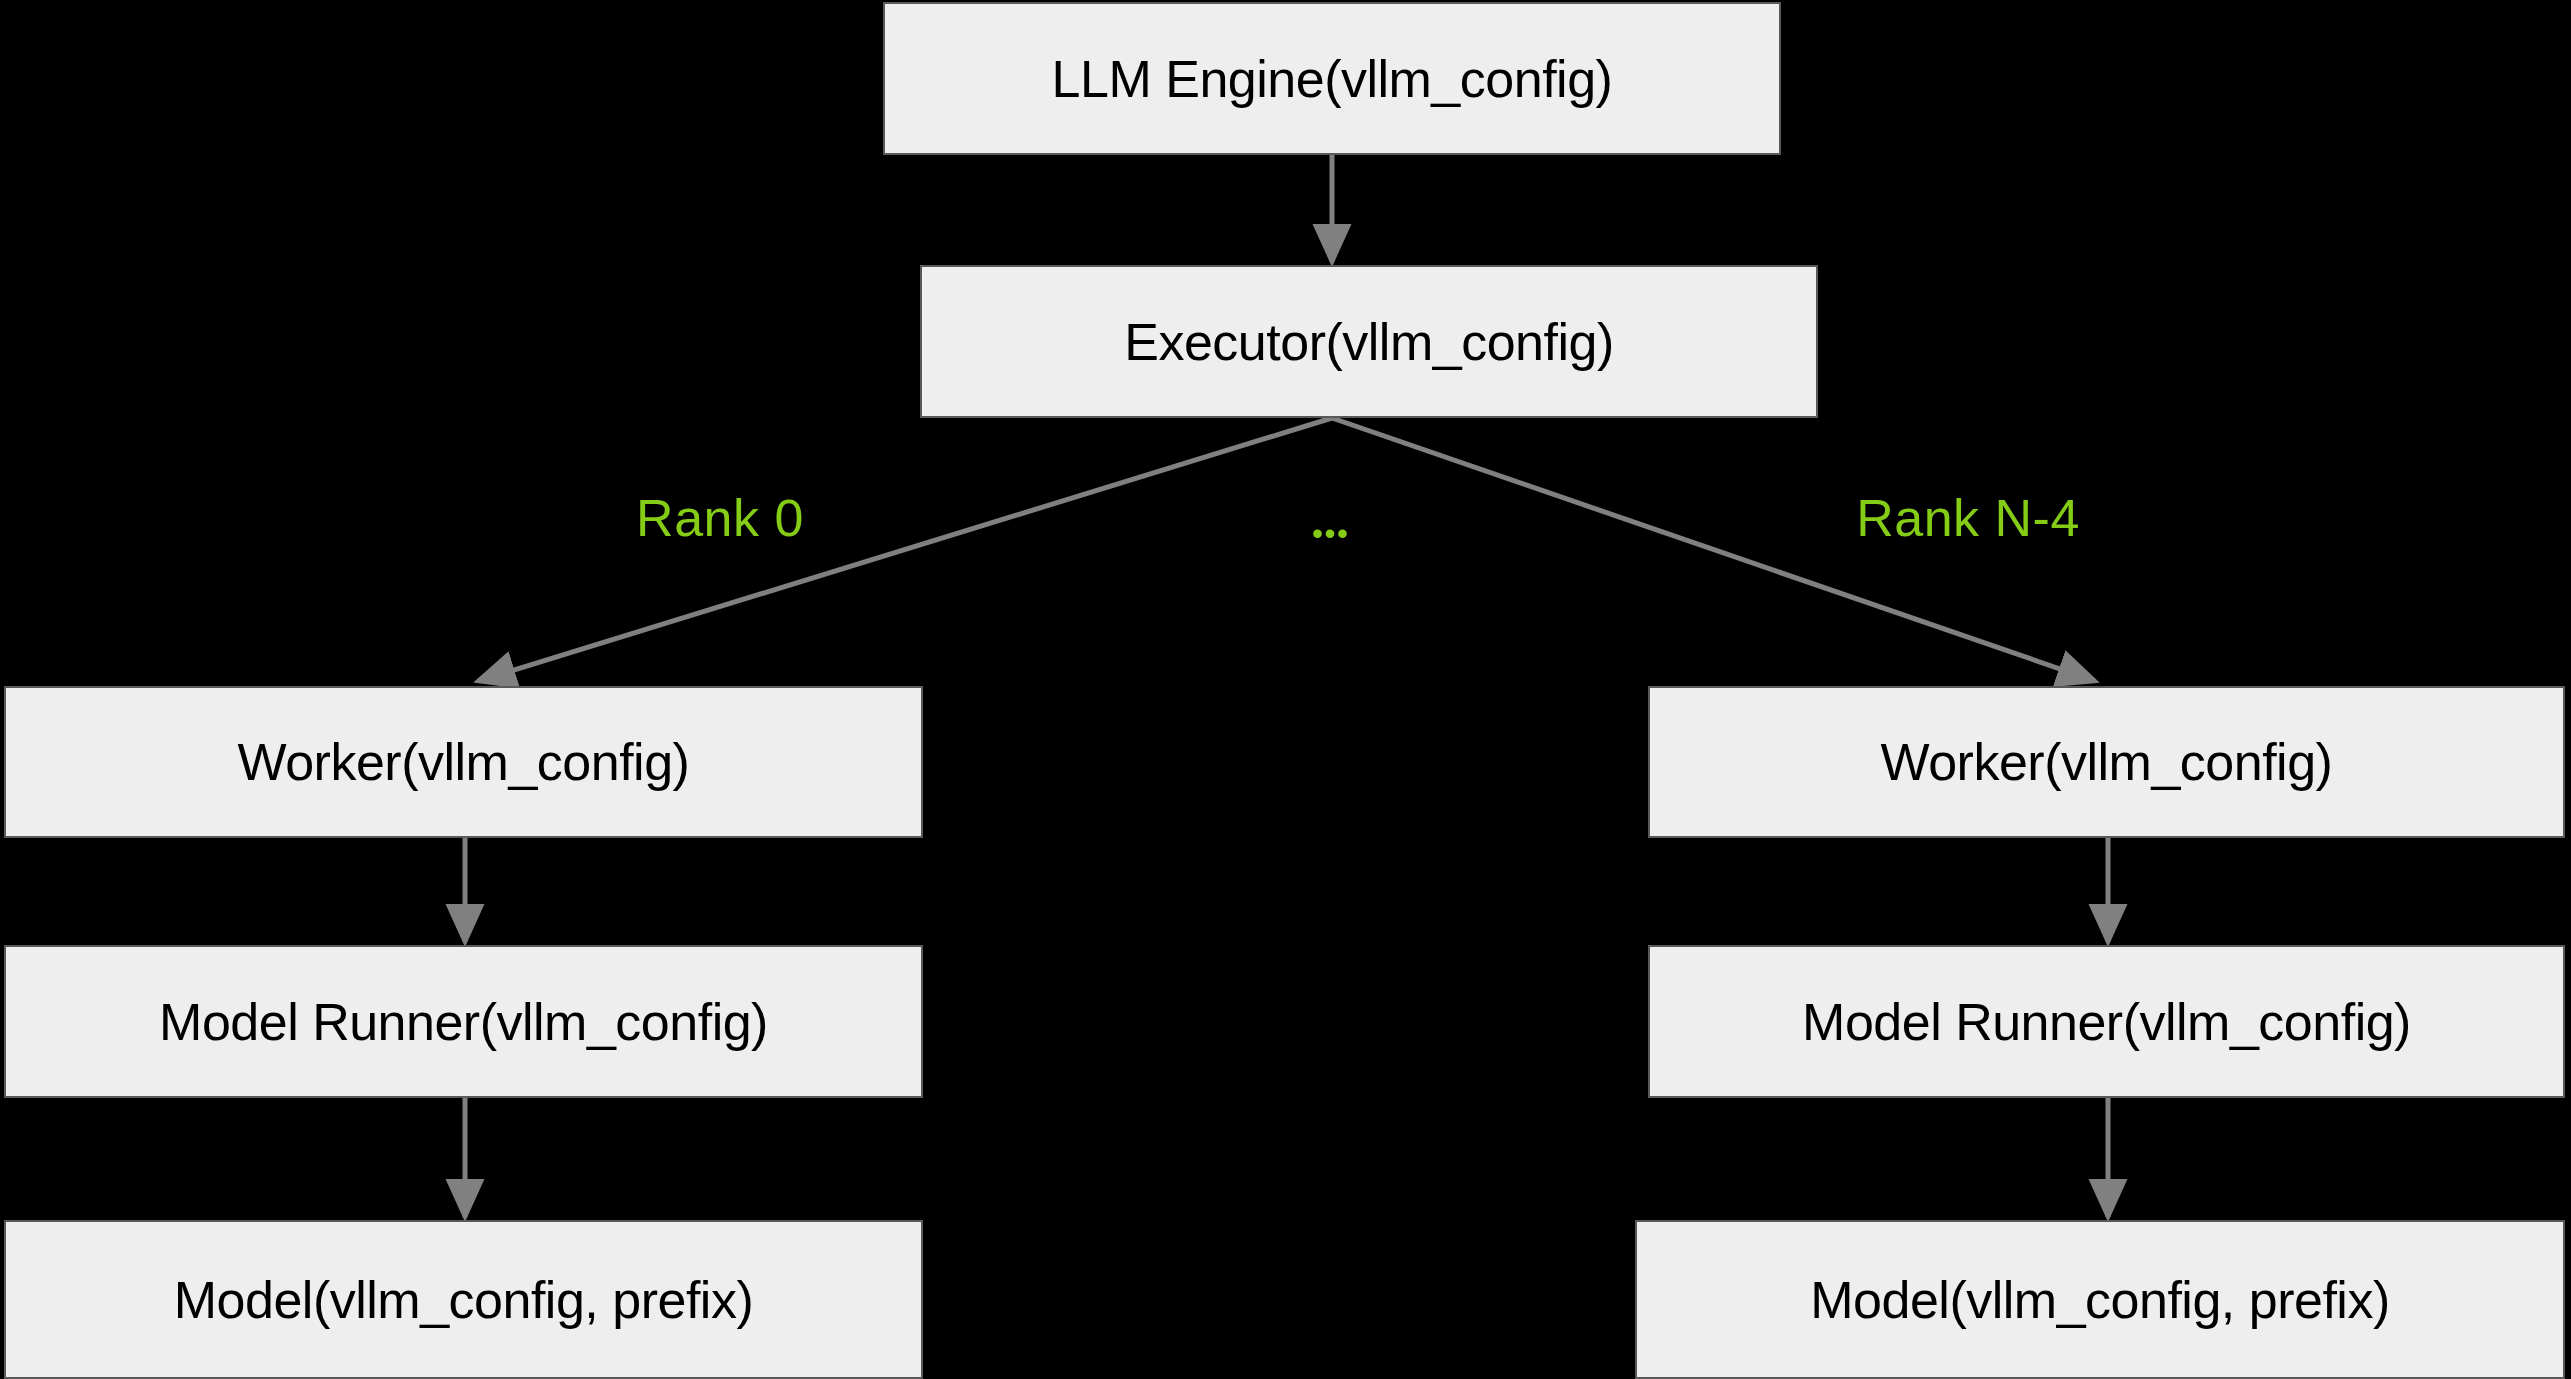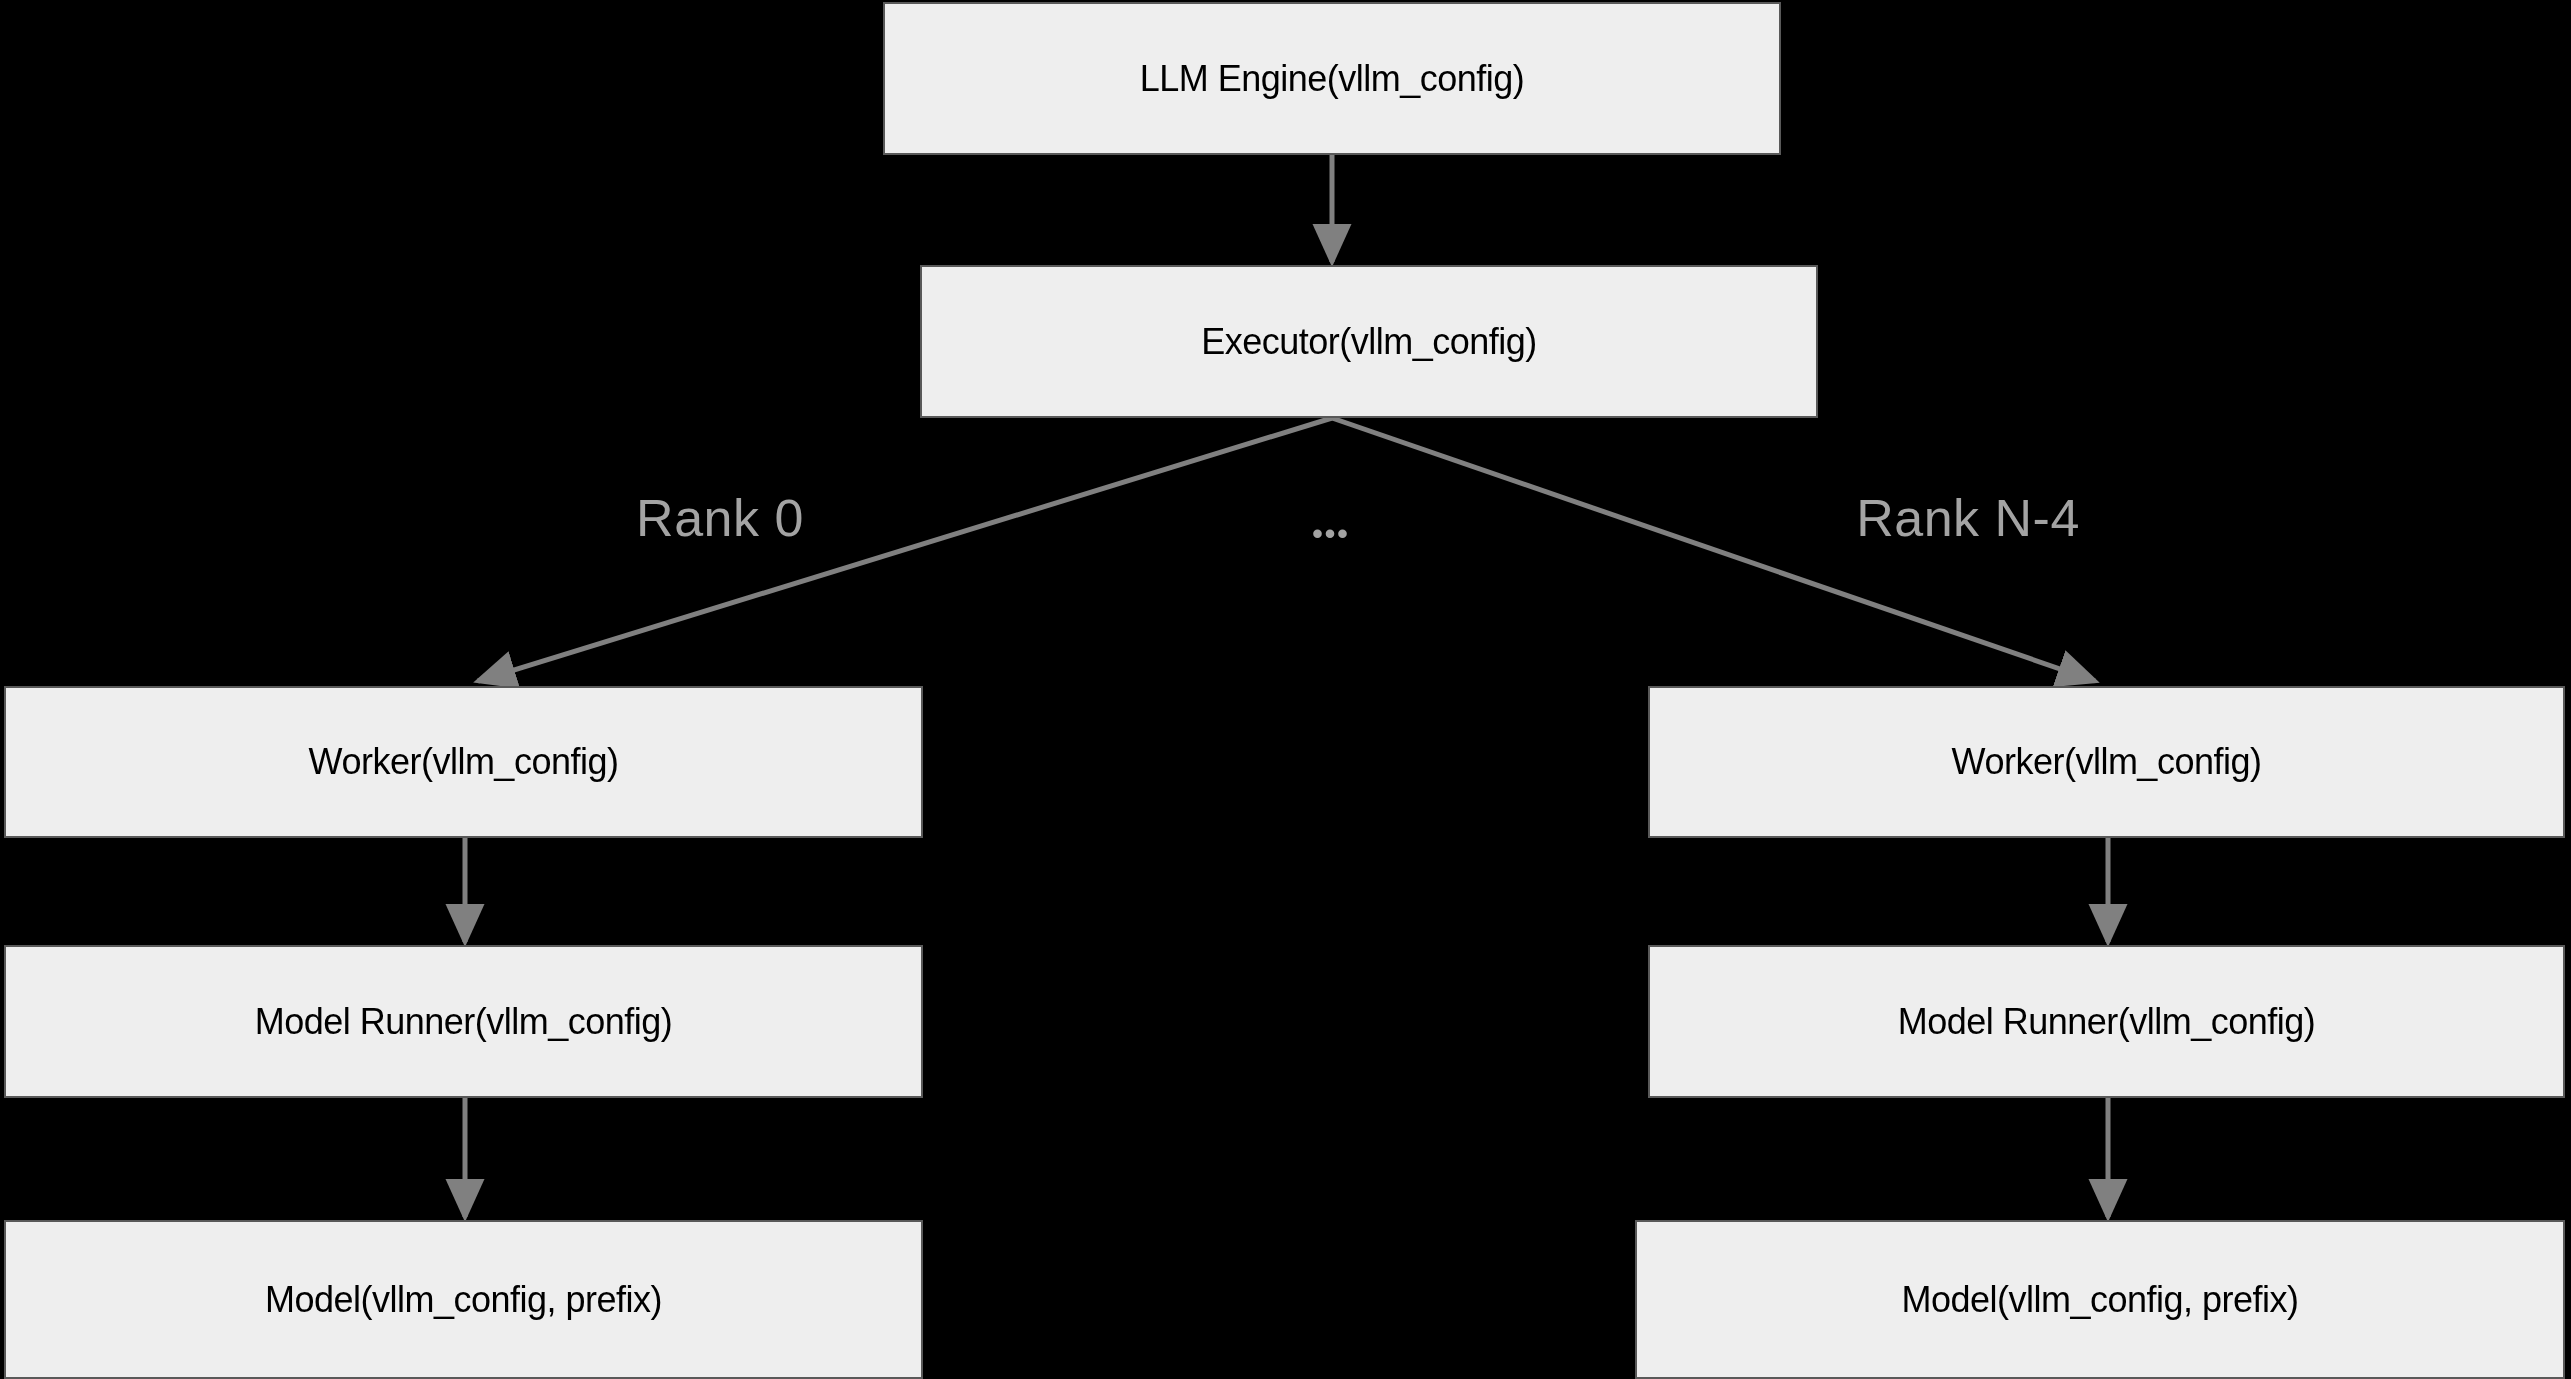--- a/index.html
+++ b/index.html
@@ -17,28 +17,28 @@
   }
   .node {
     position: absolute;
     background: #eeeeee;
     border: 2px solid #595959;
     box-sizing: border-box;
     display: flex;
     align-items: center;
     justify-content: center;
     color: #000000;
-    font-size: 36px;
+    font-size: 52px;
     font-weight: 400;
     letter-spacing: -0.5px;
     white-space: nowrap;
   }
   .edge-label {
     position: absolute;
-    color: #a3a3a3;
+    color: #84cc16;
     font-size: 52px;
     font-weight: 400;
     white-space: nowrap;
     transform: translate(-50%, -50%);
     letter-spacing: 0.5px;
   }
   .edge-label.dots {
     font-size: 30px;
     letter-spacing: 2px;
     font-weight: 700;

